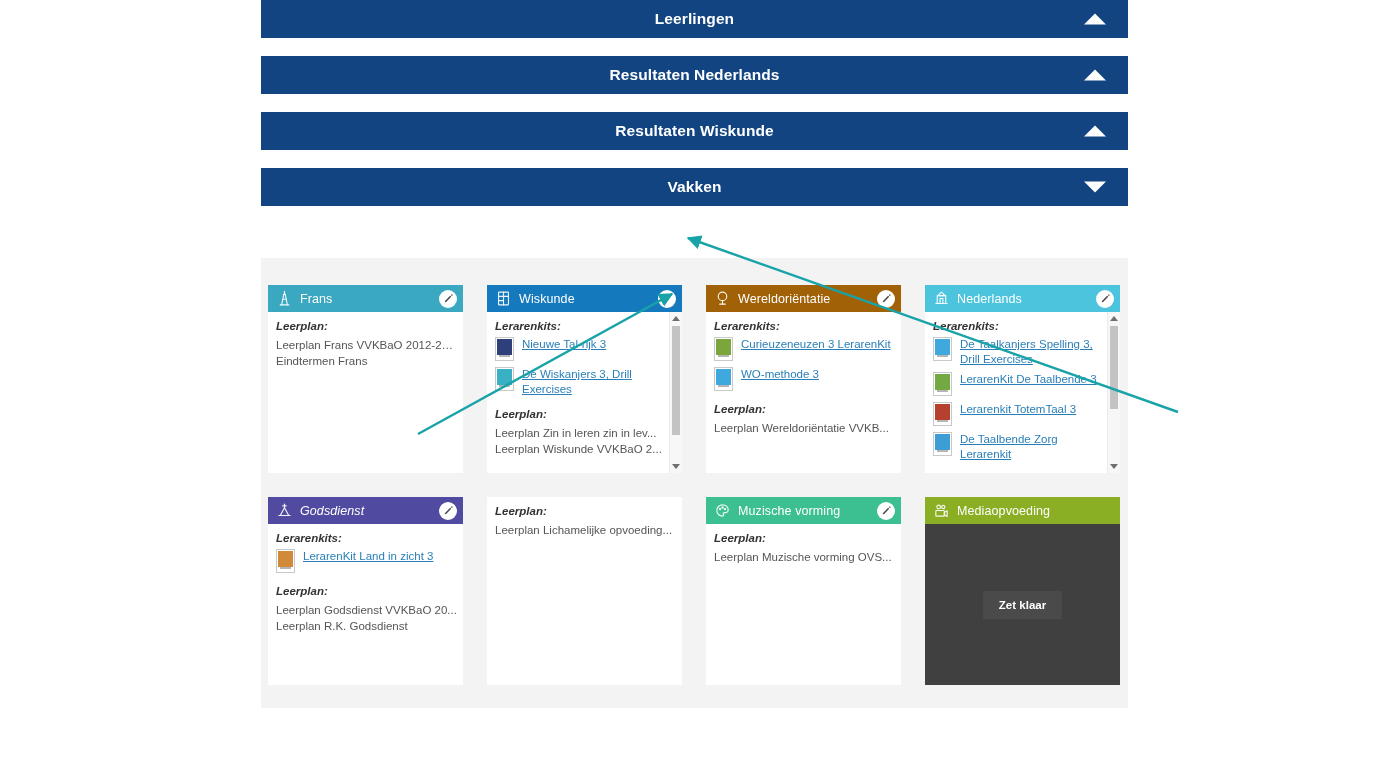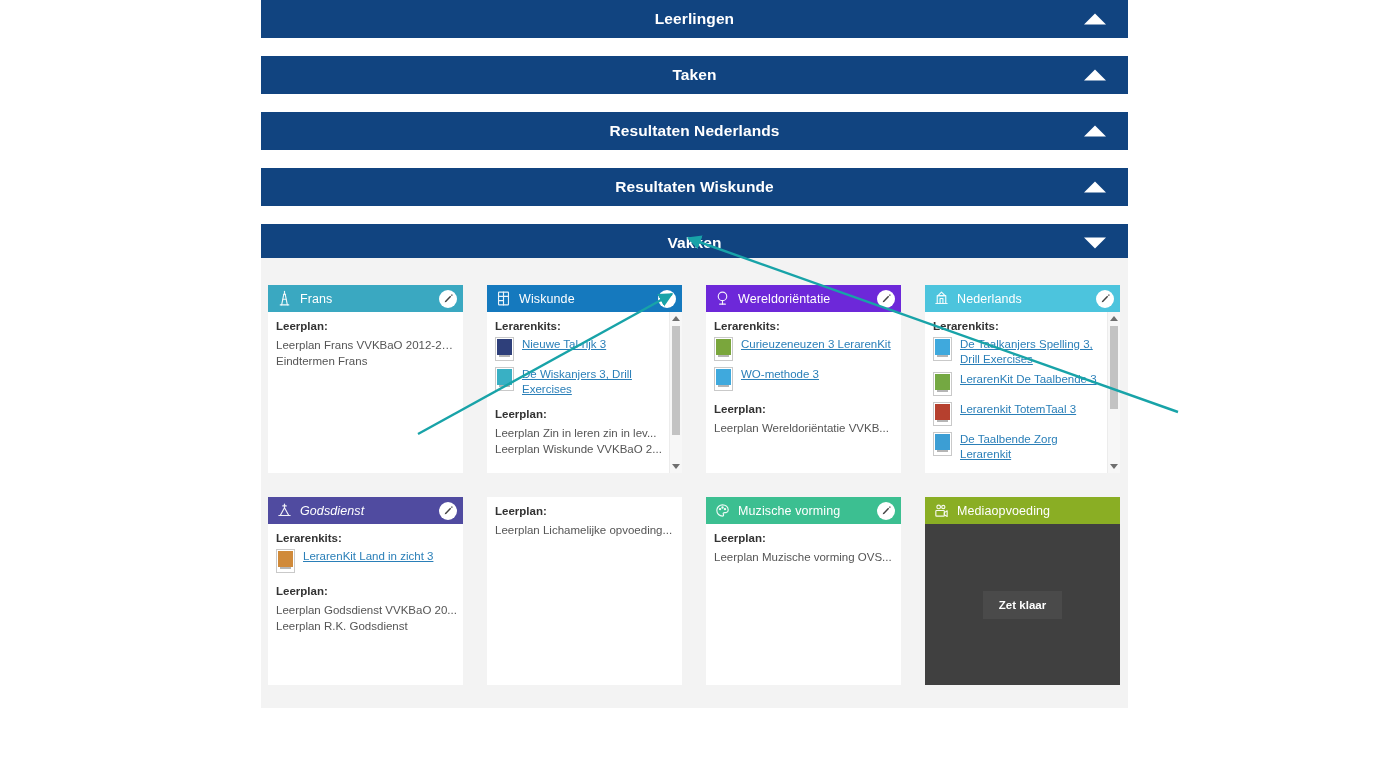--- a/index.html
+++ b/index.html
@@ -116,20 +116,21 @@
   .card-content {
     flex: 1 1 auto;
     padding: 8px 6px 6px 8px;
     overflow: hidden;
   }
   .sec-label {
     font-size: 11.5px;
     font-weight: bold;
     color: #333333;
     margin: 0 0 5px 0;
+    font-style: italic;
   }
   .sec-label.spaced { margin-top: 12px; }
 
   .kit-row {
     display: flex;
     align-items: flex-start;
     margin-bottom: 6px;
   }
   .kit-thumb {
     flex: 0 0 19px;
@@ -222,24 +223,20 @@
   .annot { position: absolute; left: 0; top: 0; width: 1384px; height: 762px; pointer-events: none; }
 </style>
 </head>
 <body>
 
 <div id="page">
 
   <div class="accordion" id="accordion">
       <div class="acc-bar">
         <span class="acc-title">Leerlingen</span>
-        <span class="acc-caret up"></span>
-      </div>
-      <div class="acc-bar">
-        <span class="acc-title">Taken</span>
         <span class="acc-caret up"></span>
       </div>
       <div class="acc-bar">
         <span class="acc-title">Resultaten Nederlands</span>
         <span class="acc-caret up"></span>
       </div>
       <div class="acc-bar">
         <span class="acc-title">Resultaten Wiskunde</span>
         <span class="acc-caret up"></span>
       </div>
@@ -325,21 +322,21 @@
               <span class="sb-track">
                 <span class="sb-thumb" style="display:block;margin-top:4%;height:82%"></span>
               </span>
               <span class="sb-arrow down">
                 <s></s>
               </span>
             </div>
           </div>
         </div>
         <div class="card">
-          <div class="card-head" style="background: #6d28d9;">
+          <div class="card-head" style="background: #a16207;">
             <span class="head-icon">
               <svg width="17" height="17" viewBox="0 0 24 24" fill="none" stroke="#ffffff" stroke-width="1.6" stroke-linecap="round" stroke-linejoin="round">
                 <circle cx="12" cy="9" r="6"></circle>
                 <path d="M12 15v5"></path>
                 <path d="M8 20h8"></path>
               </svg>
             </span>
             <span class="card-title">Wereldoriëntatie</span>
             <span class="edit-btn">
               <svg width="11" height="11" viewBox="0 0 24 24" fill="#444444">

